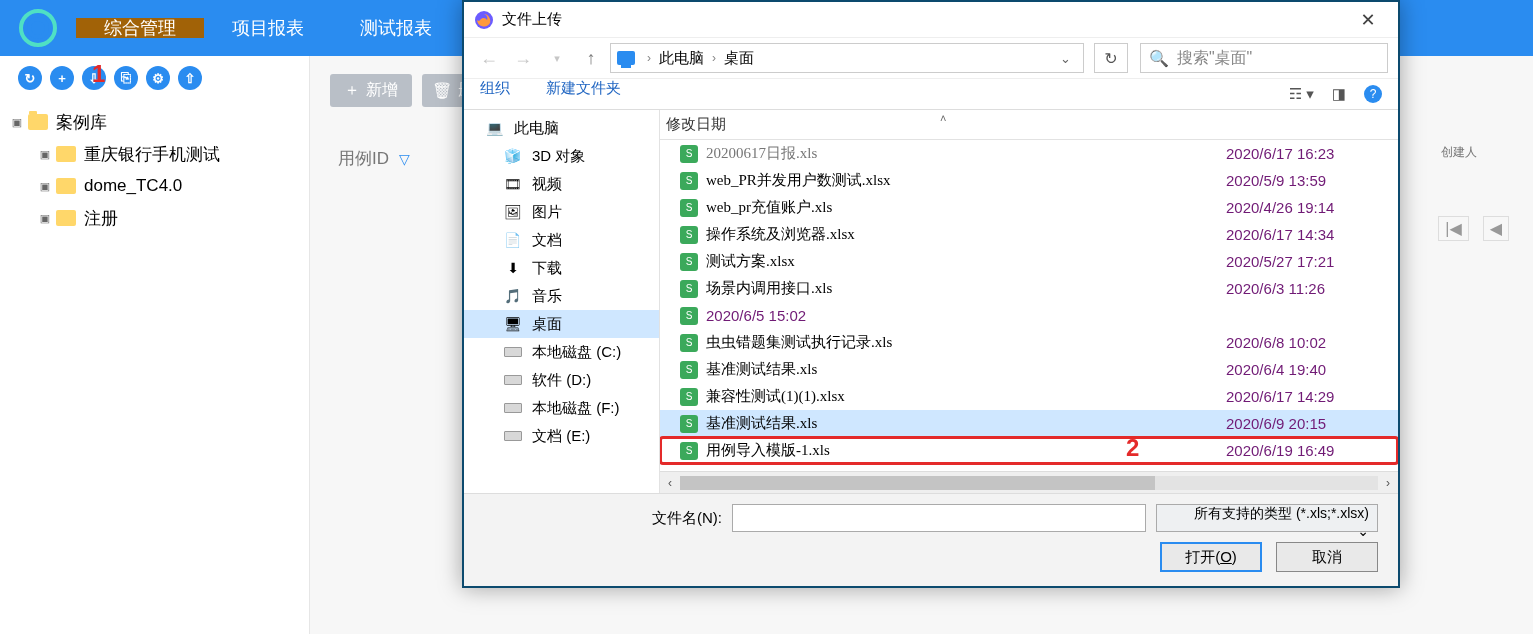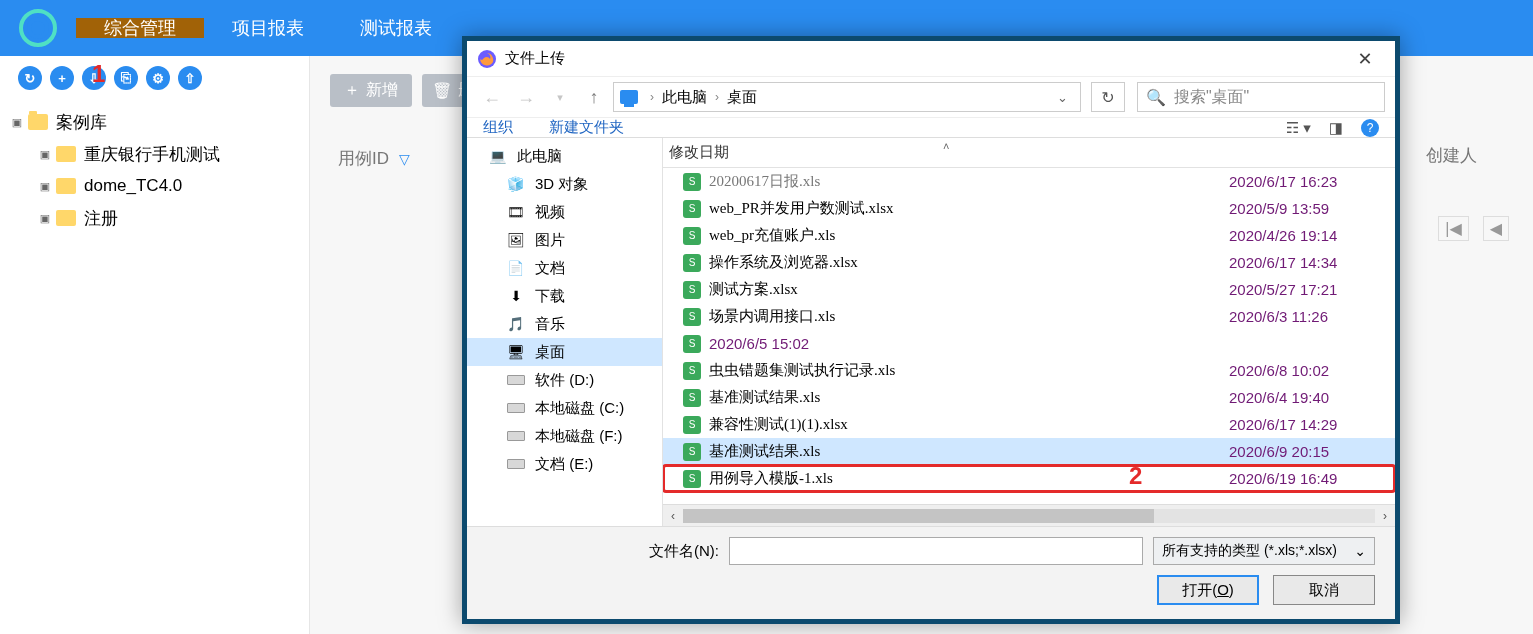--- a/index.html
+++ b/index.html
@@ -26,40 +26,40 @@
   .main { flex:1; background:#f7f7f7; position:relative; }
   .toolbar2 { display:flex; gap:10px; padding:18px 0 0 20px; align-items:center;}
   .btn-new { background:#b9bfc7; color:#fff; border-radius:3px; padding:6px 14px; font-size:16px; display:flex; align-items:center; gap:6px;}
   .btn-del { background:#b9bfc7; color:#fff; border-radius:3px; padding:6px 10px; font-size:16px; display:flex; align-items:center; gap:6px;}
   .head-row { display:flex; padding: 40px 0 0 28px; color:#777; font-size:17px; align-items:center; gap:10px;}
   .filter-ico { color:#2a8cf0; font-size:14px;}
   .annot { position:absolute; color:#e42a2a; font-size:24px; font-weight:bold; }
   .annot.a1 { left: 92px; top: 60px; font-weight:600; }
   .pager { position:absolute; right:24px; top:160px; display:flex; gap:14px; color:#999; font-size:16px;}
   .pager span{border:1px solid #ddd; padding:2px 6px; cursor:pointer;}
-  .creator-label{position:absolute; right:56px; top:88px; color:#777; font-size:17px;}
+  .creator-label{position:absolute; right:56px; top:88px; color:#777; font-size:12px;}
 
   
-  .dialog { position:absolute; left:462px; top:0; width:938px; height:588px; background:#fff; border:5px solid #0c4a6e; box-shadow:0 0 22px rgba(0,0,0,.35); display:flex; flex-direction:column;margin-top:36px; }
+  .dialog { position:absolute; left:462px; top:0; width:938px; height:588px; background:#fff; border:2px solid #0c4a6e; box-shadow:0 0 22px rgba(0,0,0,.35); display:flex; flex-direction:column; }
   .dlg-title { height:36px; display:flex; align-items:center; padding:0 10px; border-bottom:1px solid #eee;}
   .ff-icon { width:20px; height:20px; margin-right:8px; }
   .dlg-title-text{ font-size:15px; flex:1;}
   .dlg-close { width:40px; text-align:center; font-size:18px; cursor:pointer; color:#444;}
   .dlg-nav { height:40px; display:flex; align-items:center; padding:0 10px; gap:4px; }
   .nav-arrow { width:30px; text-align:center; color:#7b7b7b; font-size:18px; cursor:pointer;}
   .nav-arrow.disabled{color:#c6c6c6;}
   .dlg-path { flex:1; height:30px; border:1px solid #ccc; display:flex; align-items:center; padding:0 6px; font-size:15px; gap:4px;}
   .pc-icon{ width:18px; height:14px; background:#2a8cf0; border-radius:2px; position:relative; margin-right:4px;}
   .pc-icon::after{content:"";position:absolute;left:4px;top:14px;width:10px;height:3px;background:#2a8cf0;}
   .brd-sep{color:#888; font-size:12px; padding:0 4px;}
   .path-drop{ margin-left:auto; color:#666; font-size:13px; padding:0 6px; cursor:pointer;}
   .refresh { width:34px; height:30px; border:1px solid #ccc; display:flex; align-items:center; justify-content:center; color:#555; cursor:pointer; margin-left:6px;}
   .dlg-search{ width:248px; height:30px; border:1px solid #ccc; margin-left:8px; display:flex; align-items:center; padding:0 8px; color:#888;}
   .dlg-search .sico{margin-right:8px;}
-  .dlg-tool { height:21px; border-top:1px solid #eee; border-bottom:1px solid #ddd; display:flex; align-items:center; padding:8px 16px; font-size:15px; color:#2166c2; gap:36px;}
+  .dlg-tool { height:32px; border-top:1px solid #eee; border-bottom:1px solid #ddd; display:flex; padding:0 16px; font-size:15px; color:#2166c2; gap:36px;}
   .dlg-tool .right{ margin-left:auto; display:flex; align-items:center; gap:18px; color:#555;}
   .view-ico{font-size:15px; cursor:pointer;}
   .help{ width:18px; height:18px; border-radius:50%; background:#2a8cf0; color:#fff; font-size:12px; display:flex; align-items:center; justify-content:center; cursor:pointer;}
 
   .dlg-body{ flex:1; display:flex; min-height:0; }
   .places { width:196px; border-right:1px solid #e2e2e2; padding-top:4px; overflow:hidden;}
   .place-row{ height:28px; display:flex; align-items:center; font-size:15px; padding-left:22px; gap:10px; cursor:pointer;}
   .place-row.selected{ background:#cfe7ff; }
   .place-row.indent{ padding-left:40px;}
   .pico{ width:18px; height:18px; display:flex; align-items:center; justify-content:center; font-size:14px;}
@@ -82,21 +82,21 @@
   .annot2{ position:absolute; color:#e42a2a; font-size:24px; font-weight:600; left:466px; top:294px; pointer-events:none;}
   .hscroll{ height:22px; background:#efefef; border-top:1px solid #ddd; display:flex; align-items:center;}
   .hscroll .ar{ width:20px; text-align:center; color:#555; font-size:12px; cursor:pointer;}
   .hscroll .track{ flex:1; height:14px; background:#e3e3e3; position:relative;}
   .hscroll .thumb{ position:absolute; left:0; top:0; height:14px; width:68%; background:#c4c4c4;}
 
   .dlg-foot{ padding:10px 20px 14px; background:#f3f3f3; border-top:1px solid #ddd;}
   .fn-row{ display:flex; align-items:center; gap:10px; justify-content:flex-end;}
   .fn-label{ font-size:15px;}
   .fn-input{ width:414px; height:28px; border:1px solid #aaa; background:#fff;}
-  .type-select{ width:222px; height:28px; border:1px solid #aaa; background:#eef0f2; display:flex; align-items:center; padding:0 8px; font-size:14px; justify-content:space-between; cursor:pointer;}
+  .type-select{ width:222px; height:28px; border:1px solid #aaa; background:#eef0f2; display:flex; align-items:flex-end; padding:0 8px; font-size:14px; justify-content:space-between; cursor:pointer;flex-direction:column;}
   .btn-row{ display:flex; justify-content:flex-end; gap:14px; margin-top:10px;}
   .dlg-btn{ width:102px; height:30px; border:1px solid #888; background:#e9e9e9; font-size:15px; cursor:pointer;}
   .dlg-btn.open{ border:2px solid #2a8cf0;}
   .underline{text-decoration:underline;}
 </style>
 </head>
 <body>
 
 <div class="topbar">
   <div class="logo">
@@ -238,25 +238,25 @@
         <div class="place-row indent">
           <span class="pico">🎵</span>
           <span>音乐</span>
         </div>
         <div class="place-row indent selected">
           <span class="pico">🖥</span>
           <span>桌面</span>
         </div>
         <div class="place-row indent">
           <span class="drive"></span>
+          <span>本地磁盘 (C:)</span>
+        </div>
+        <div class="place-row indent">
+          <span class="drive"></span>
           <span>软件 (D:)</span>
-        </div>
-        <div class="place-row indent">
-          <span class="drive"></span>
-          <span>本地磁盘 (C:)</span>
         </div>
         <div class="place-row indent">
           <span class="drive"></span>
           <span>本地磁盘 (F:)</span>
         </div>
         <div class="place-row indent">
           <span class="drive"></span>
           <span>文档 (E:)</span>
         </div>
       </div>

